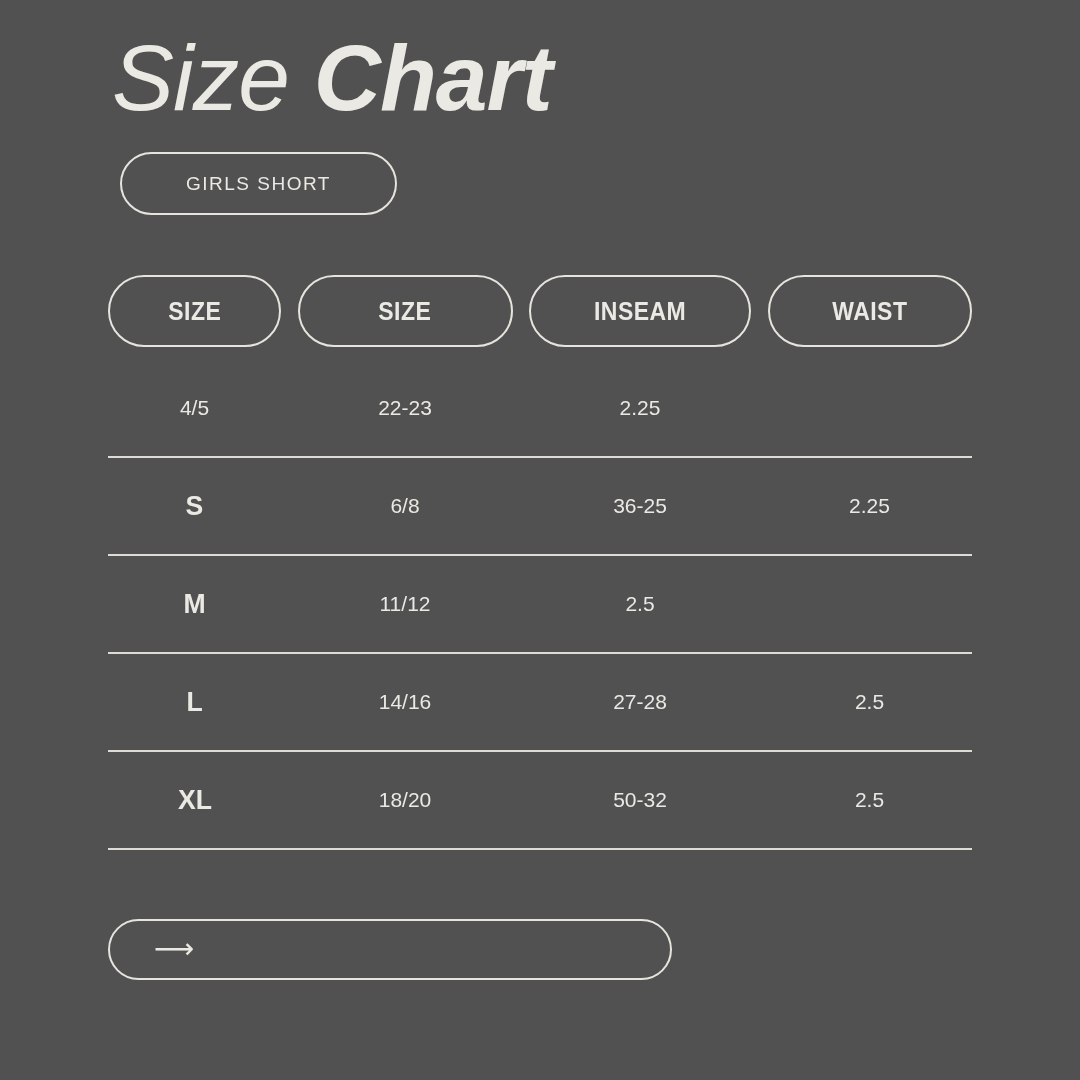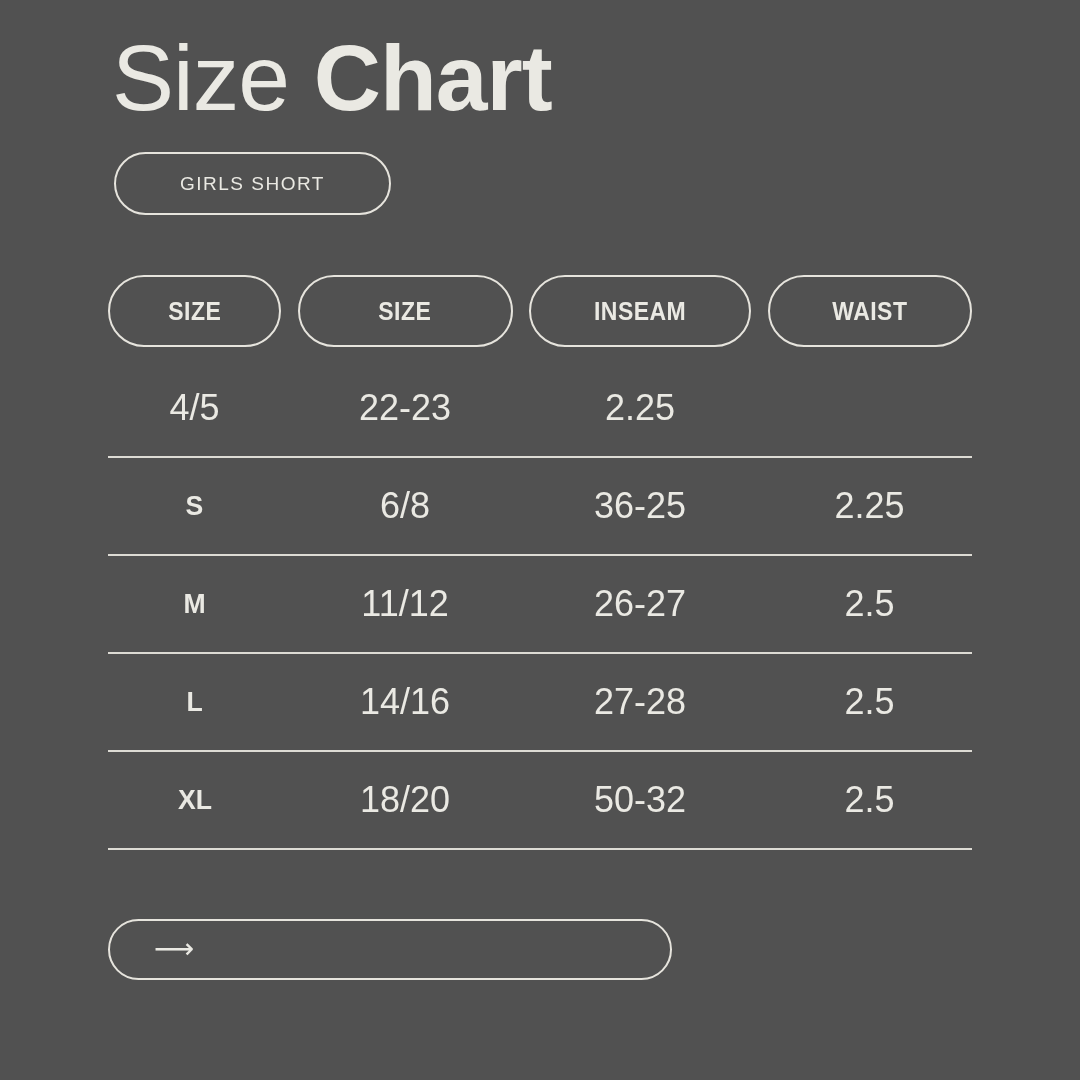--- a/index.html
+++ b/index.html
@@ -17,27 +17,28 @@
     overflow: hidden;
   }
   .title {
     position: absolute;
     left: 112px;
     top: 30px;
     font-size: 93px;
     line-height: 1.05;
     letter-spacing: -1px;
     white-space: nowrap;
+    font-style: italic;
   }
   .title .t-reg { font-weight: 400; }
   .title .t-bold { font-weight: 700; }
 
   .badge {
     position: absolute;
-    left: 114px;
+    left: 120px;
     top: 152px;
     width: 277px;
     height: 63px;
     border: 2px solid #e6e4dd;
     border-radius: 34px;
     display: flex;
     align-items: center;
     justify-content: center;
     font-size: 19px;
     letter-spacing: 1.5px;
@@ -73,21 +74,21 @@
   }
   .tbody { margin-top: 13px; }
   .row {
     height: 98px;
     align-items: center;
     border-bottom: 2.5px solid #dddbd4;
     box-sizing: border-box;
   }
   .cell {
     text-align: center;
-    font-size: 36px;
+    font-size: 21px;
     font-weight: 400;
   }
   .cell.size-key {
     font-weight: 700;
     font-size: 28px;
   }
   .cell.size-key span { display: inline-block; transform: scaleX(0.95); }
 
   .footnote {
     position: absolute;
@@ -148,21 +149,20 @@
       </div>
       <div class="row">
         <div class="cell size-key"><span>S</span></div>
         <div class="cell">6/8</div>
         <div class="cell">36-25</div>
         <div class="cell">2.25</div>
       </div>
       <div class="row">
         <div class="cell size-key"><span>M</span></div>
         <div class="cell">11/12</div>
-        <div class="cell">26-27</div>
         <div class="cell">2.5</div>
       </div>
       <div class="row">
         <div class="cell size-key"><span>L</span></div>
         <div class="cell">14/16</div>
         <div class="cell">27-28</div>
         <div class="cell">2.5</div>
       </div>
       <div class="row">
         <div class="cell size-key"><span>XL</span></div>

